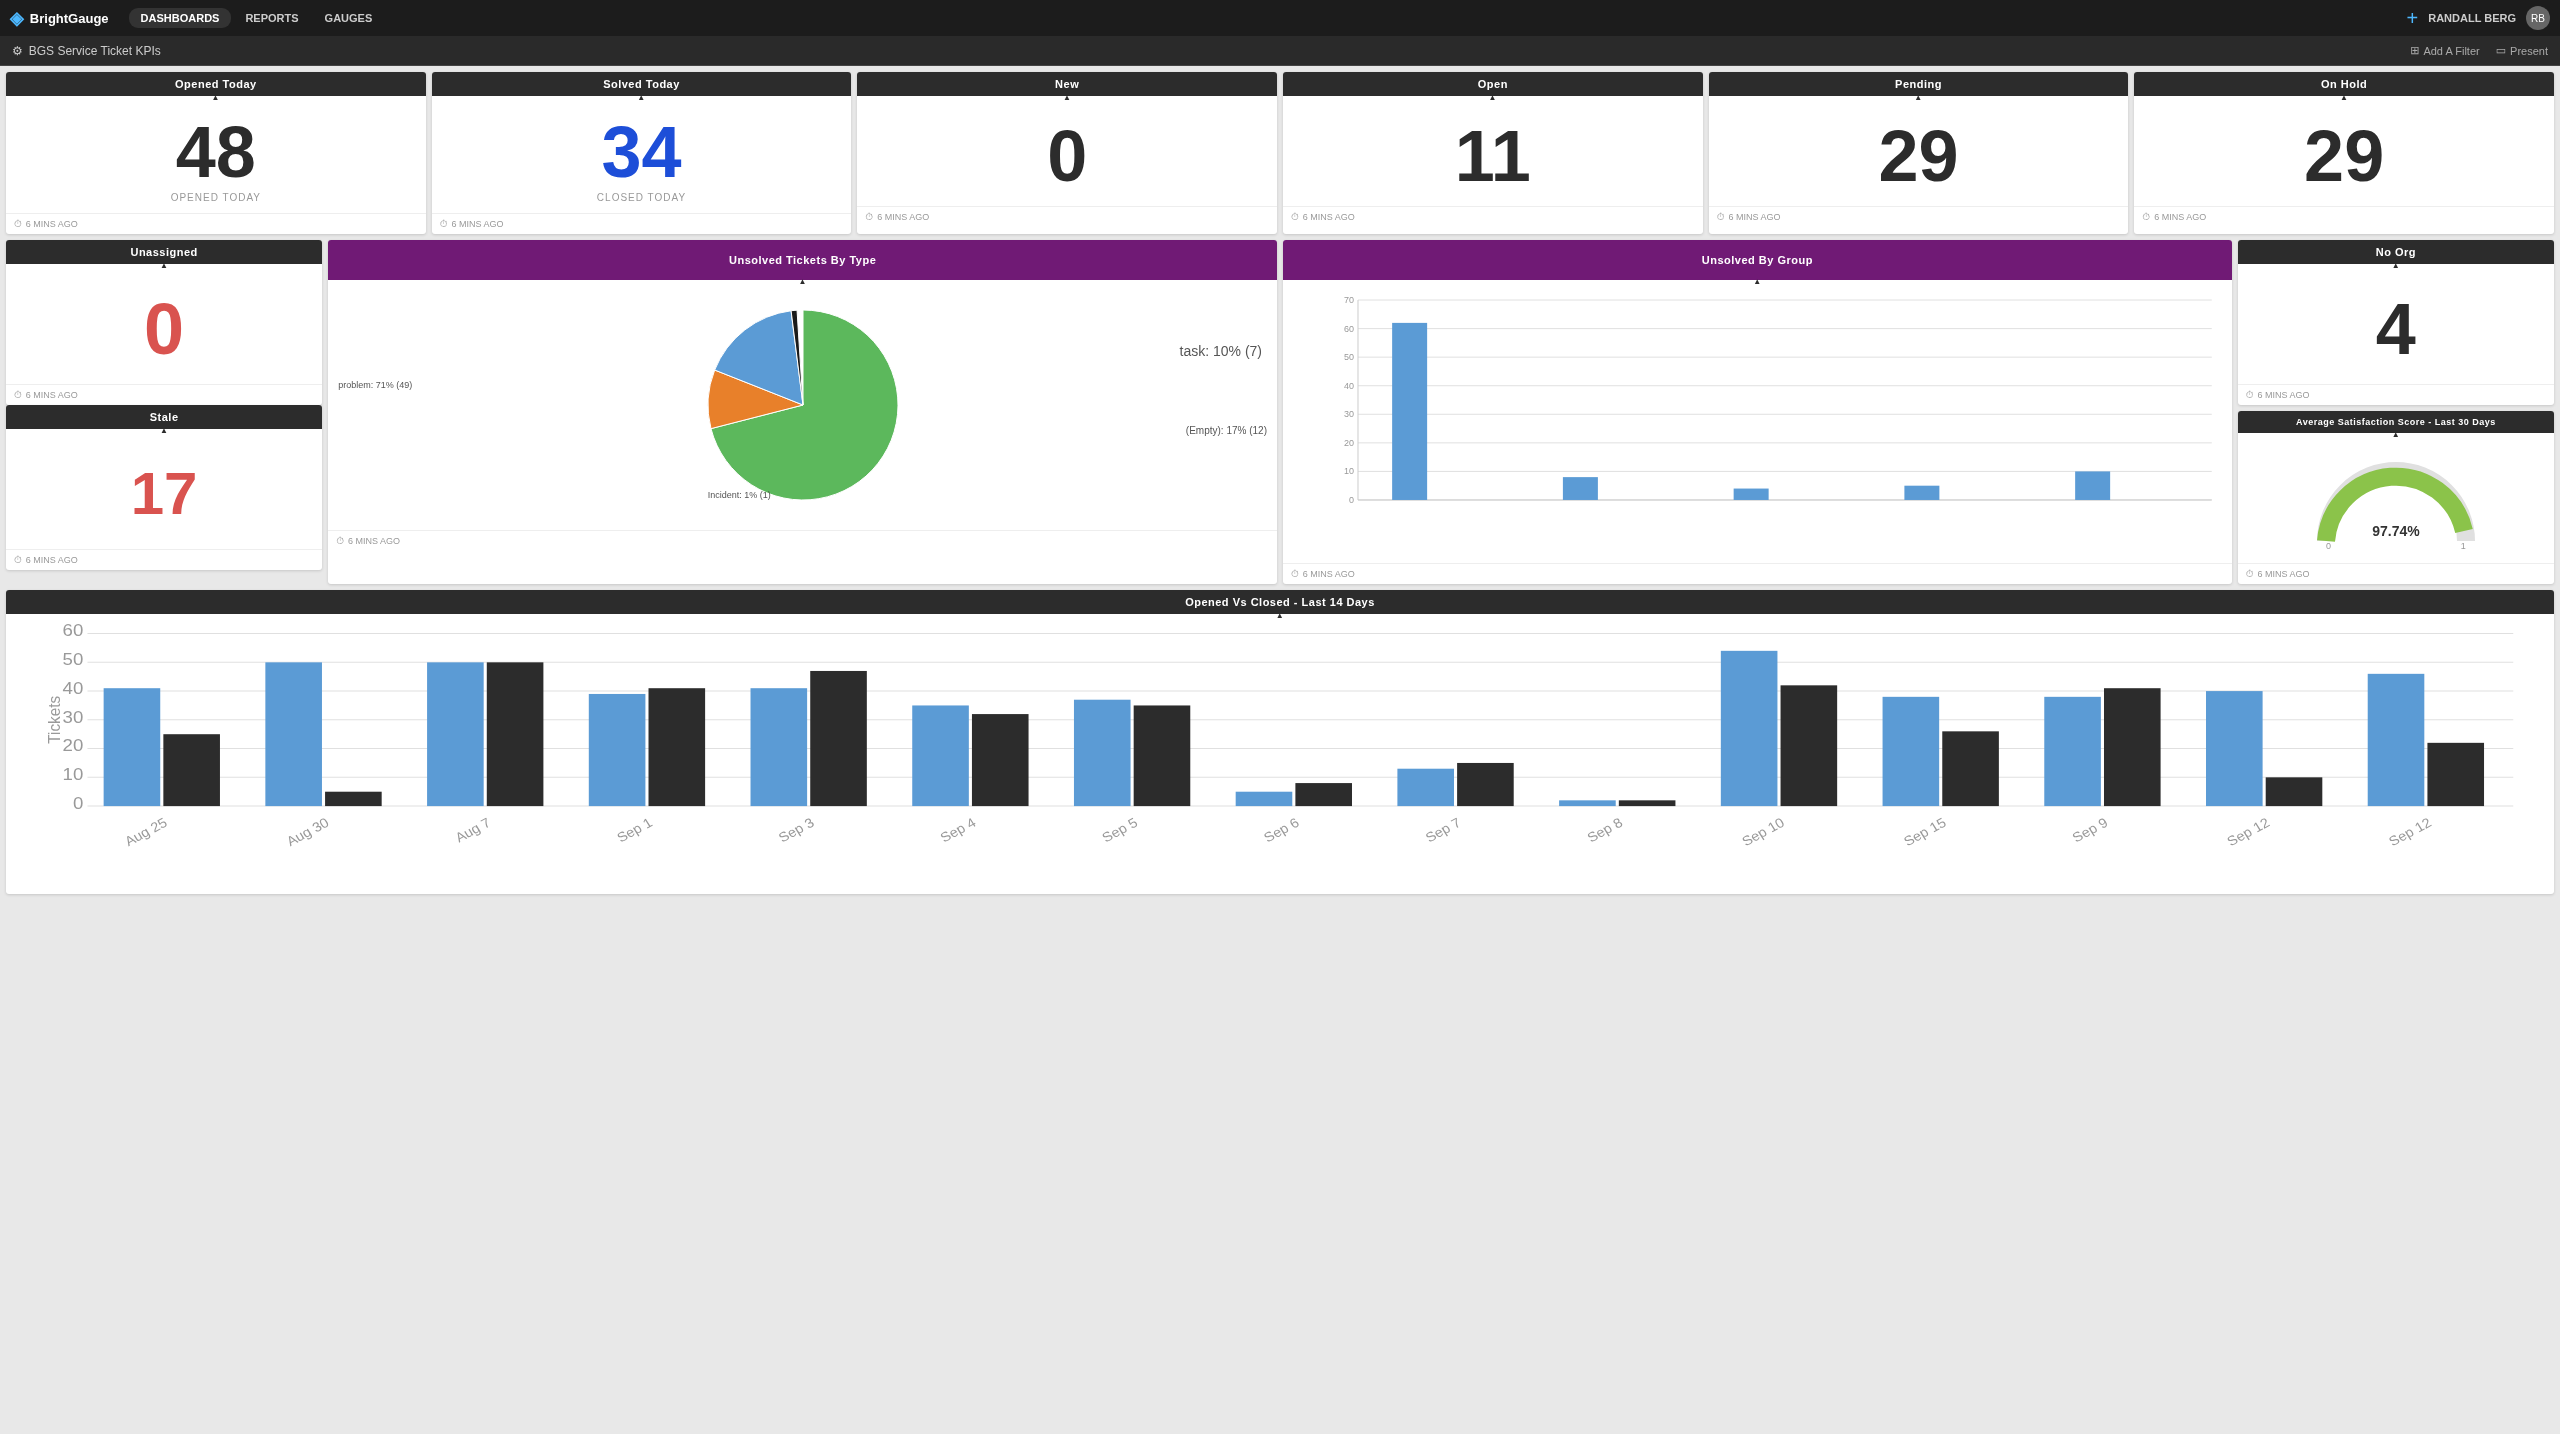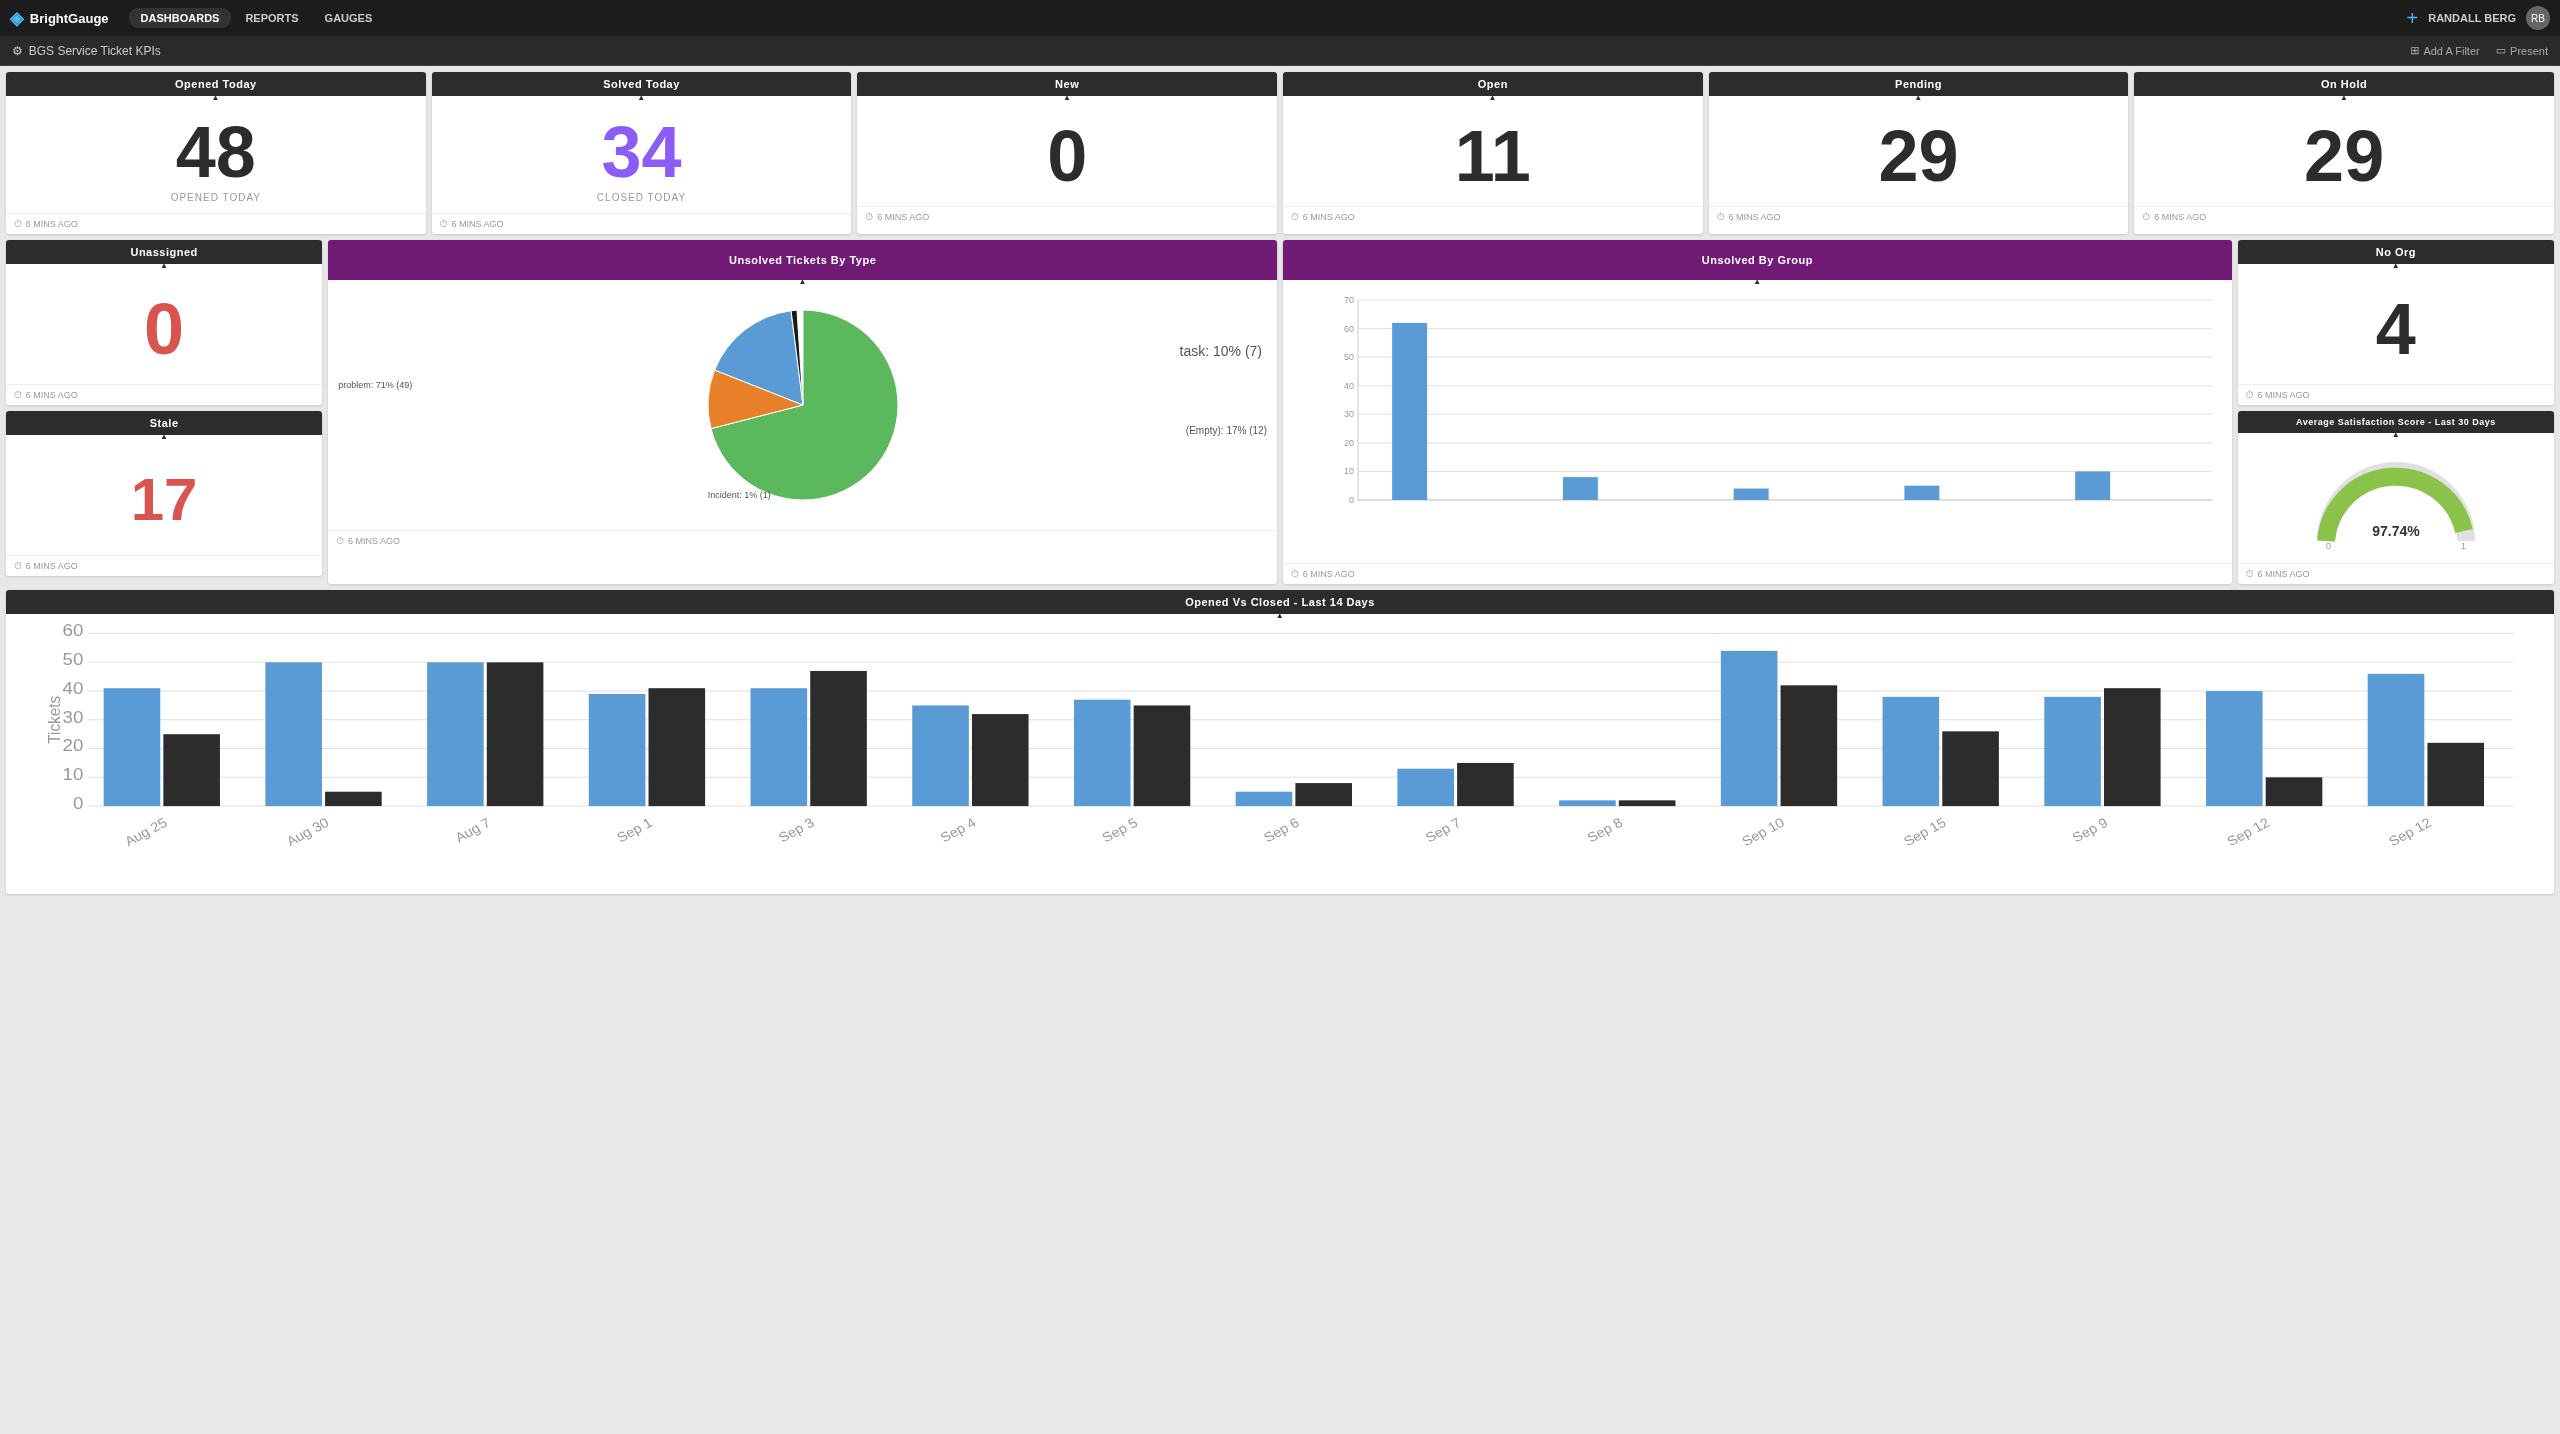--- a/index.html
+++ b/index.html
@@ -86,21 +86,21 @@
       padding: 20px 10px 10px;
       min-height: 110px;
       position: relative;
     }
     .kpi-number {
       font-size: 72px;
       font-weight: bold;
       line-height: 1;
       color: #2c2c2c;
     }
-    .kpi-number.orange { color: #8b5cf6; }
+    .kpi-number.orange { color: #1d4ed8; }
     .kpi-number.red { color: #d9534f; }
     .kpi-sublabel {
       font-size: 10px;
       color: #999;
       text-transform: uppercase;
       letter-spacing: 1px;
       margin-top: 4px;
     }
     .kpi-footer {
       display: flex; align-items: center; gap: 4px;
@@ -189,21 +189,20 @@
     .bottom-chart-body {
       padding: 10px 20px 40px 40px;
       height: 280px;
       position: relative;
     }
 
     
     .left-col {
       display: flex;
       flex-direction: column;
-      gap: 6px;
     }
 
     
     .right-col {
       display: flex;
       flex-direction: column;
       gap: 6px;
     }
   </style>
 </head>

